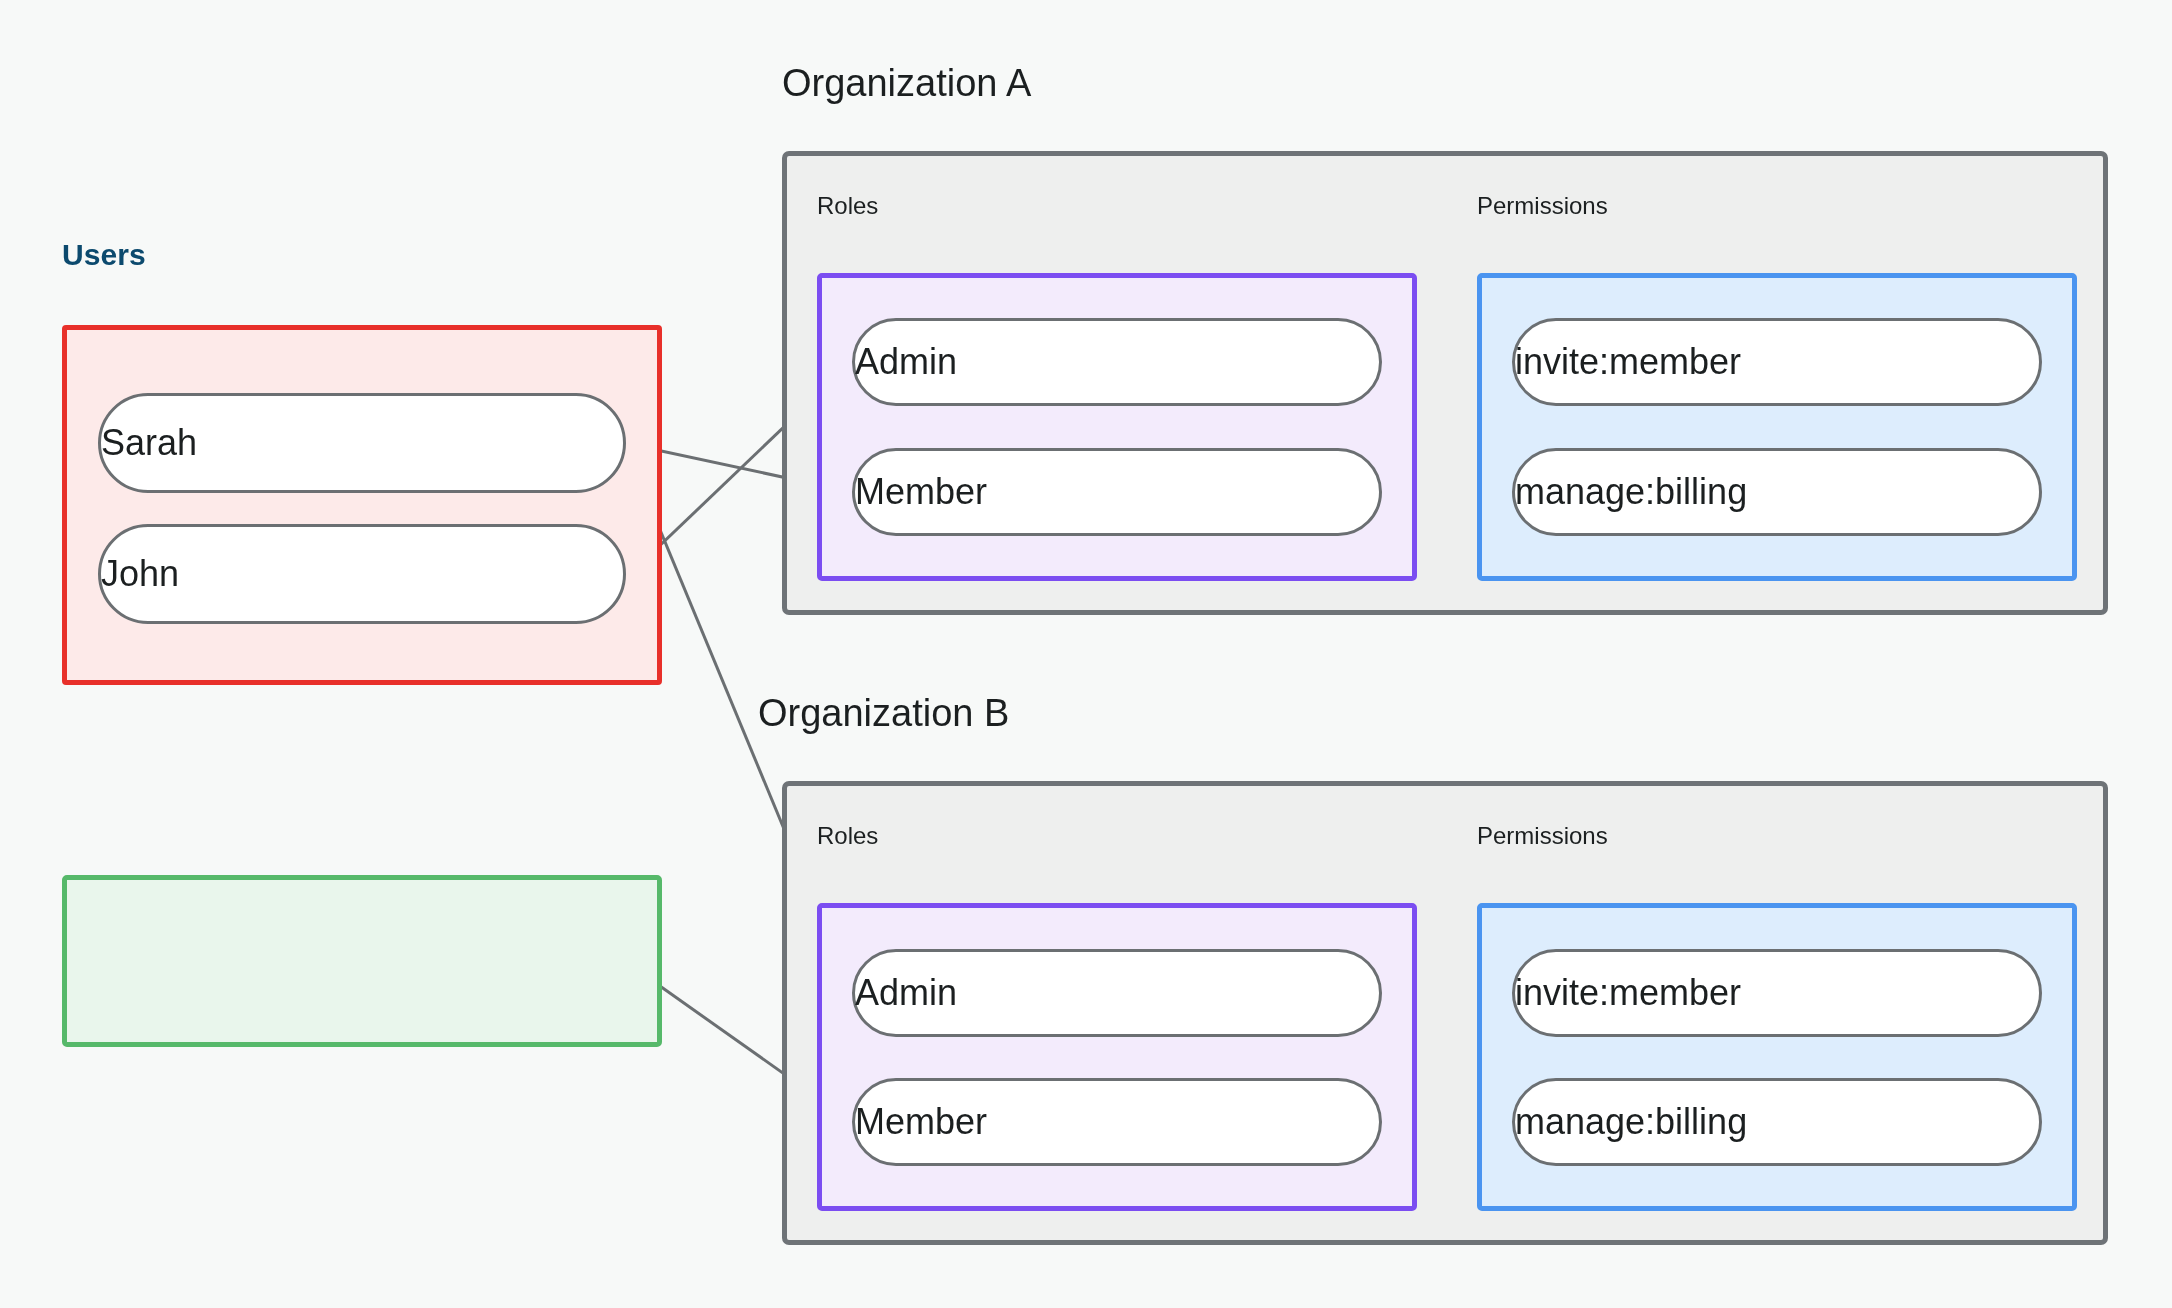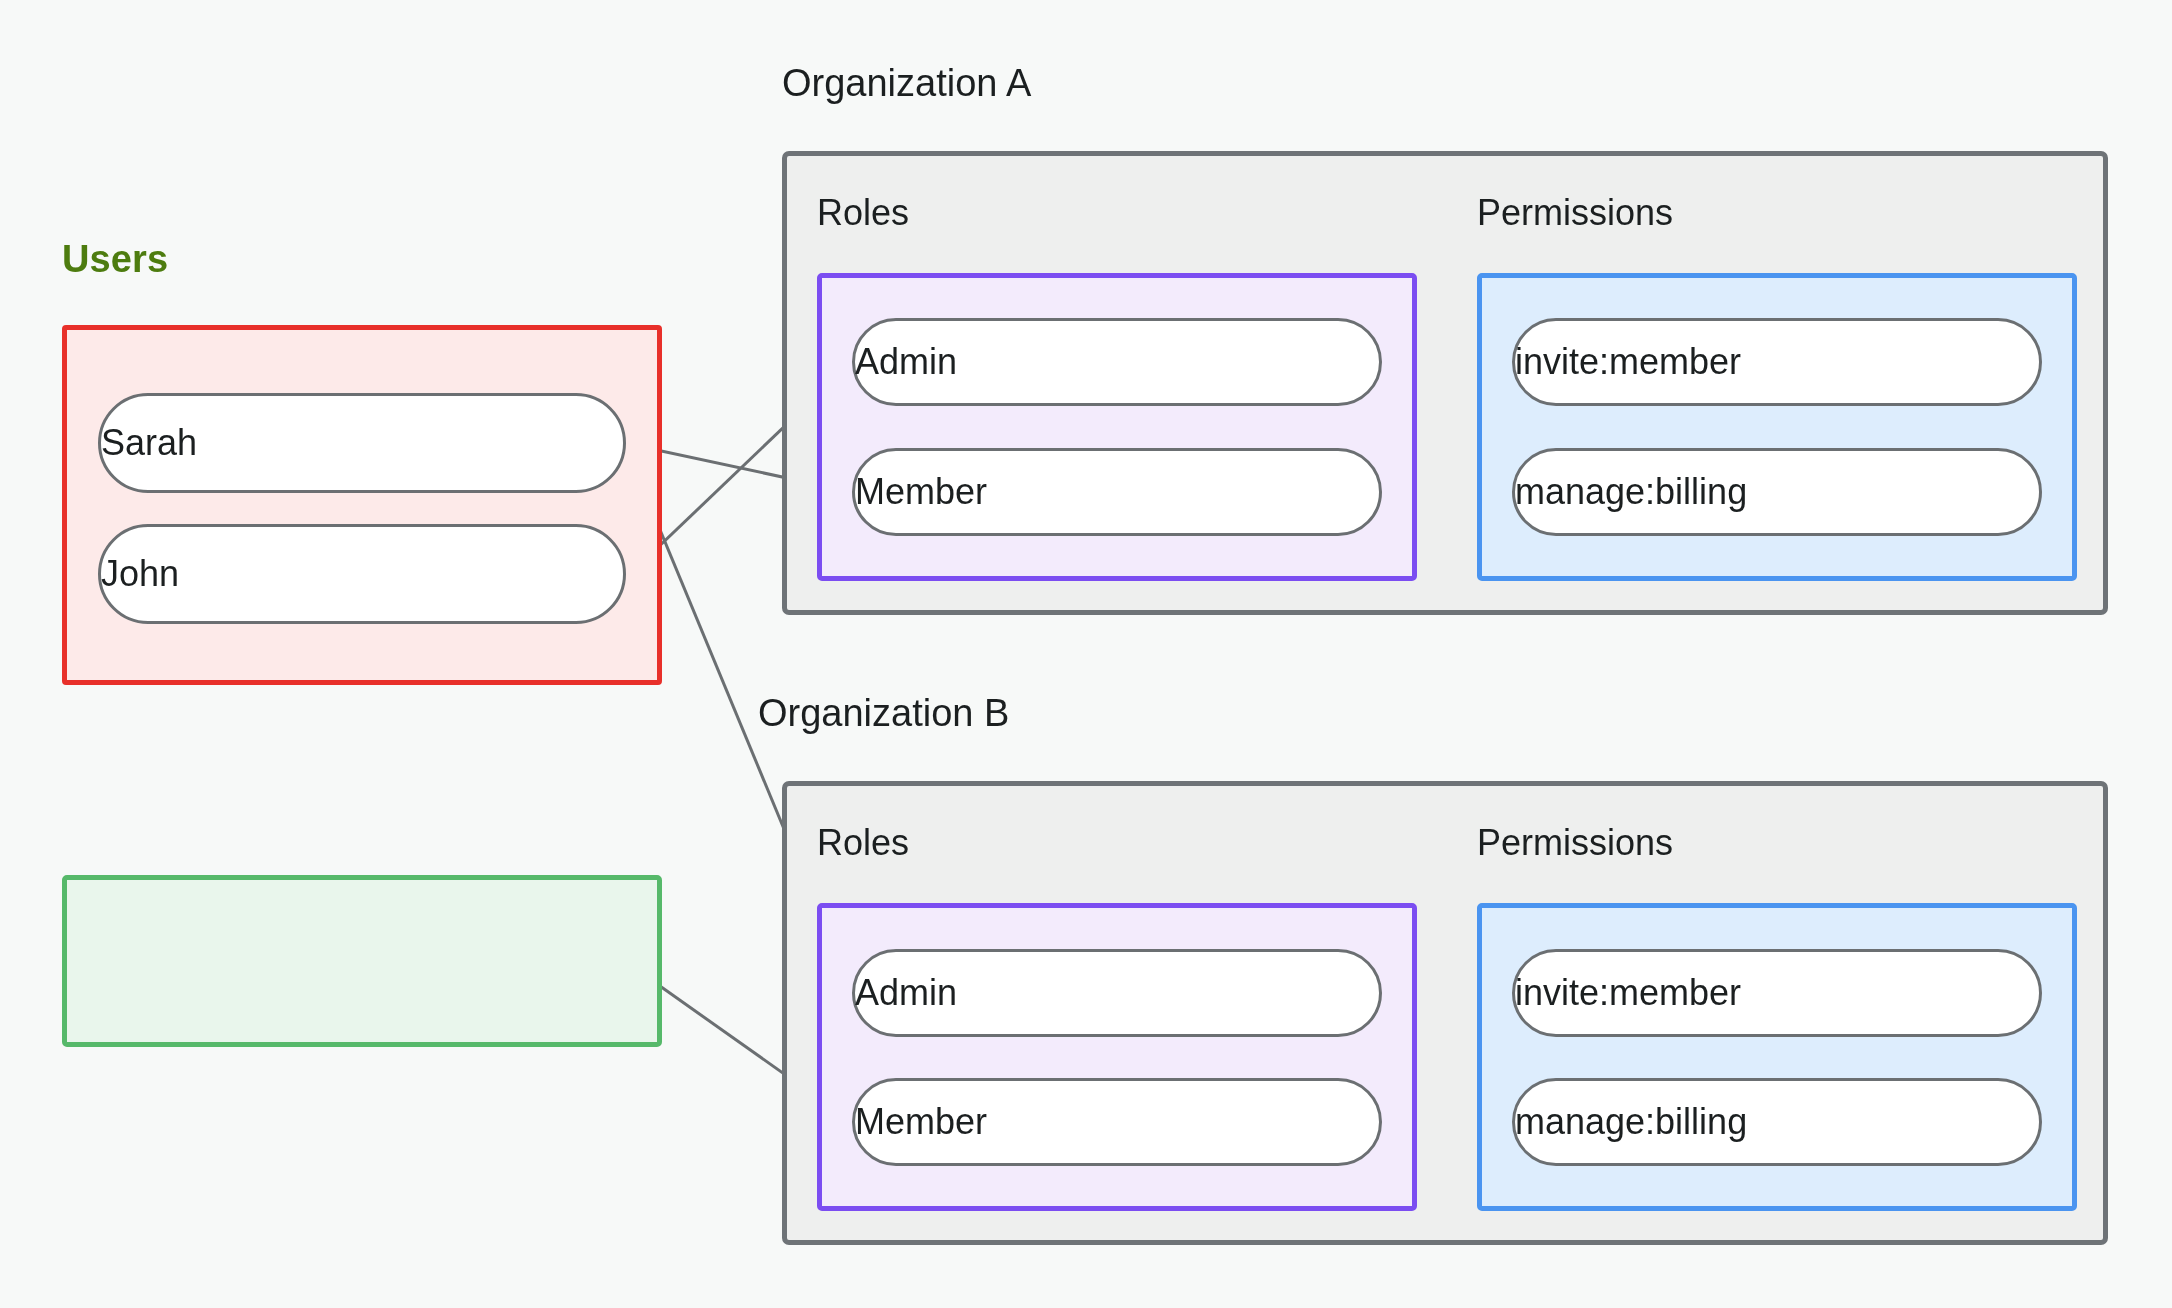--- a/index.html
+++ b/index.html
@@ -35,38 +35,38 @@
     stroke-width: 3;
     fill: none;
   }
   .edge-dot {
     fill: #6b6f72;
   }
 
   
   .group-title {
     position: absolute;
-    font-size: 38px;
+    font-size: 30px;
     font-weight: 700;
-    color: #4d7c0f;
+    color: #0c4a6e;
     letter-spacing: 0.1px;
     white-space: nowrap;
     z-index: 3;
   }
   .org-title {
     position: absolute;
     font-size: 38px;
     font-weight: 400;
     color: #1b1f20;
     white-space: nowrap;
     z-index: 3;
   }
   .sub-title {
     position: absolute;
-    font-size: 36px;
+    font-size: 24px;
     font-weight: 400;
     color: #1b1f20;
     white-space: nowrap;
     z-index: 3;
   }
 
   .box {
     position: absolute;
     box-sizing: border-box;
     z-index: 2;

